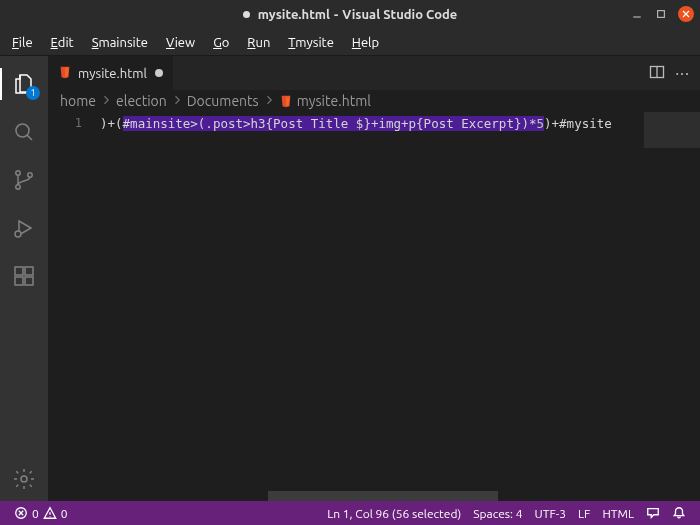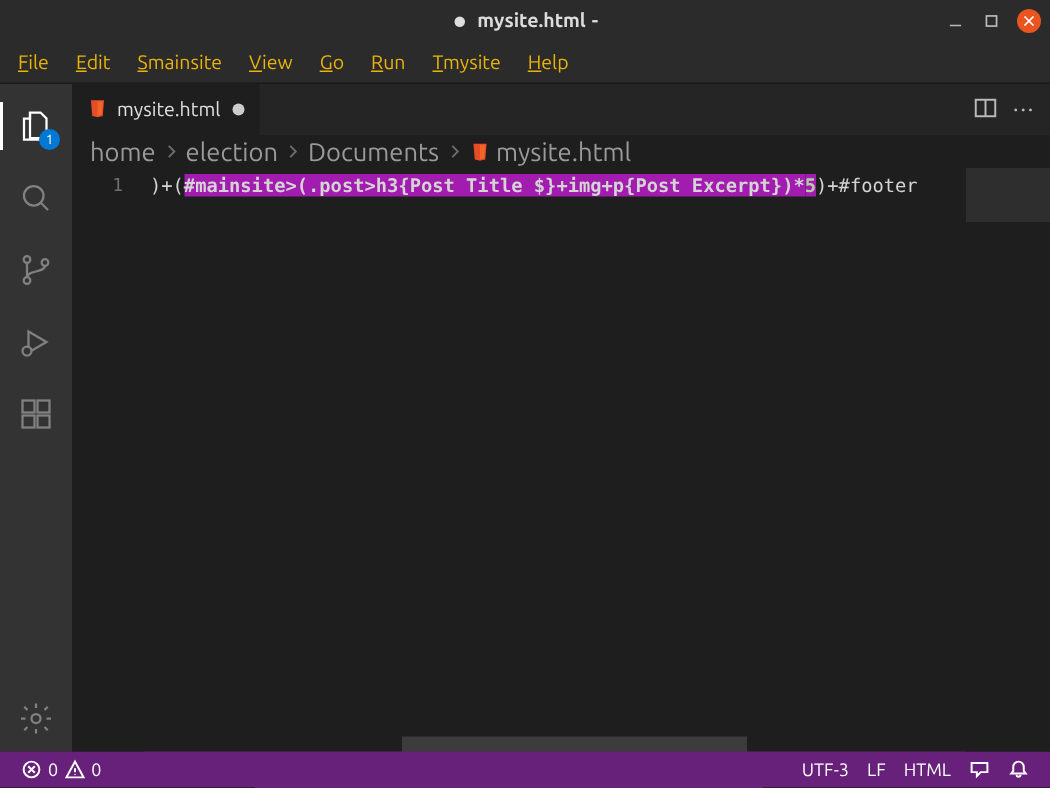--- a/index.html
+++ b/index.html
@@ -41,21 +41,21 @@
   .menubar {
     height: 28px;
     background: #2b2b2b;
     display: flex; align-items: center;
     padding: 0 4px;
     gap: 2px;
     border-bottom: 1px solid #1a1a1a;
   }
   .menu-item {
     padding: 3px 8px;
-    color: #eab308; font-size: 13px;
+    color: #ffffff; font-size: 13px;
     border-radius: 3px; cursor: pointer;
   }
   .menu-item .mn { text-decoration: underline; }
 
   
   .main-row { flex: 1; display: flex; min-height: 0; }
 
   
   .activitybar {
     width: 48px; background: #333333;
@@ -99,21 +99,21 @@
   .tab-dirty { width:8px; height:8px; border-radius:50%; background:#ccc; margin-left:2px;}
   .tabbar-spacer { flex:1; }
   .tab-actions { display:flex; align-items:center; gap:10px; padding:0 10px; }
   .tab-actions svg { width:16px; height:16px; stroke:#bbb; fill:none; stroke-width:1.3; }
   .ellipsis { color:#bbb; font-size:16px; line-height:1; letter-spacing:1px;}
 
   
   .breadcrumbs {
     height: 22px; display:flex; align-items:center;
     padding: 0 12px; gap: 4px;
-    font-size:17px; color:#9a9a9a;
+    font-size:14px; color:#9a9a9a;
     background:#1e1e1e;
   }
   .bc-sep svg { width:12px; height:12px; stroke:#6f6f6f; fill:none; stroke-width:1.6;}
   .bc-item { display:flex; align-items:center; gap:4px;}
   .bc-item svg.file-icon { width:14px; height:14px; }
 
   
   .editor-area { flex:1; display:flex; min-height:0; position:relative; }
   .gutter {
     width: 48px; text-align:right;
@@ -126,21 +126,21 @@
   }
   .code {
     flex:1;
     padding: 4px 8px 0 4px;
     font-family: "DejaVu Sans Mono","Consolas",monospace;
     font-size:12.5px;
     color:#d4d4d4;
     white-space: pre;
     overflow:hidden;
   }
-  .sel { background:#a21caf;font-weight:bold; }
+  .sel { background:#4c1d95; }
   .num { color:#b5cea8; }
   .minimap {
     width: 56px; background:#1e1e1e; position:relative;
   }
   .minimap-slider {
     position:absolute; top:0; left:0; right:0; height:36px;
     background: rgba(200,200,200,0.10);
   }
   .hscroll-thumb {
     position:absolute; bottom:0; left:220px; width:230px; height:10px;
@@ -159,20 +159,21 @@
   .sb-spacer { flex:1; }
 </style>
 </head>
 <body>
 
 <div class="titlebar">
   <div class="title">
     <span class="dirty-dot"></span>
     <span>mysite.html</span>
     <span style="margin:0 -2px;"> - </span>
+    <span>Visual Studio Code</span>
   </div>
   <div class="window-controls">
     <div class="wc">
       <svg viewBox="0 0 16 16">
           <line x1="3" y1="12" x2="13" y2="12"></line>
         </svg>
     </div>
     <div class="wc">
       <svg viewBox="0 0 16 16">
           <rect x="3.5" y="3.5" width="9" height="9"></rect>
@@ -296,21 +297,21 @@
             <path d="M8 3v11l3.2-.8.9-10.2z" fill="#f16529"></path>
           </svg>
         <span>mysite.html</span>
       </span>
     </div>
 
     <div class="editor-area">
       <div class="gutter">
         <div>1</div>
       </div>
-      <div class="code"><span>)+(</span><span class="sel">#mainsite&gt;(.post&gt;h3{Post Title $}+img+p{Post Excerpt})*</span><span class="sel num">5</span><span>)+#footer</span></div>
+      <div class="code"><span>)+(</span><span class="sel">#mainsite&gt;(.post&gt;h3{Post Title $}+img+p{Post Excerpt})*</span><span class="sel num">5</span><span>)+#mysite</span></div>
       <div class="minimap">
         <div class="minimap-slider"></div>
       </div>
       <div class="hscroll-thumb"></div>
     </div>
 
   </div>
 </div>
 
 <div class="statusbar">
@@ -323,20 +324,26 @@
     <span>0</span>
     <svg viewBox="0 0 16 16">
         <path d="M8 2l6.5 12h-13z"></path>
         <line x1="8" y1="7" x2="8" y2="10"></line>
         <line x1="8" y1="11.5" x2="8" y2="12"></line>
       </svg>
     <span>0</span>
   </div>
   <div class="sb-spacer"></div>
   <div class="sb-item">
+      <span>Ln 1, Col 96 (56 selected)</span>
+    </div>
+  <div class="sb-item">
+      <span>Spaces: 4</span>
+    </div>
+  <div class="sb-item">
       <span>UTF-3</span>
     </div>
   <div class="sb-item">
       <span>LF</span>
     </div>
   <div class="sb-item">
       <span>HTML</span>
     </div>
   <div class="sb-item">
     <svg viewBox="0 0 16 16">

